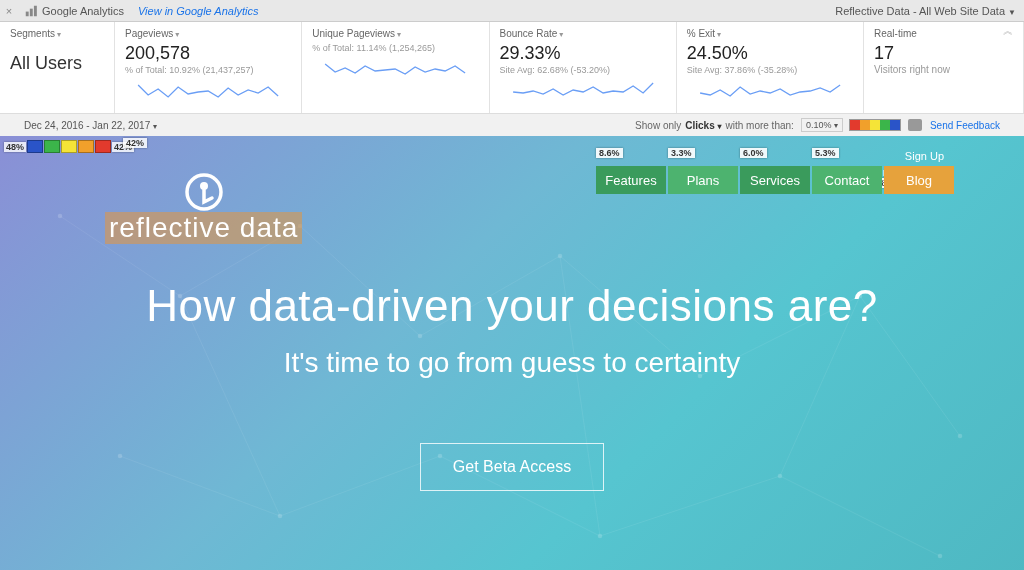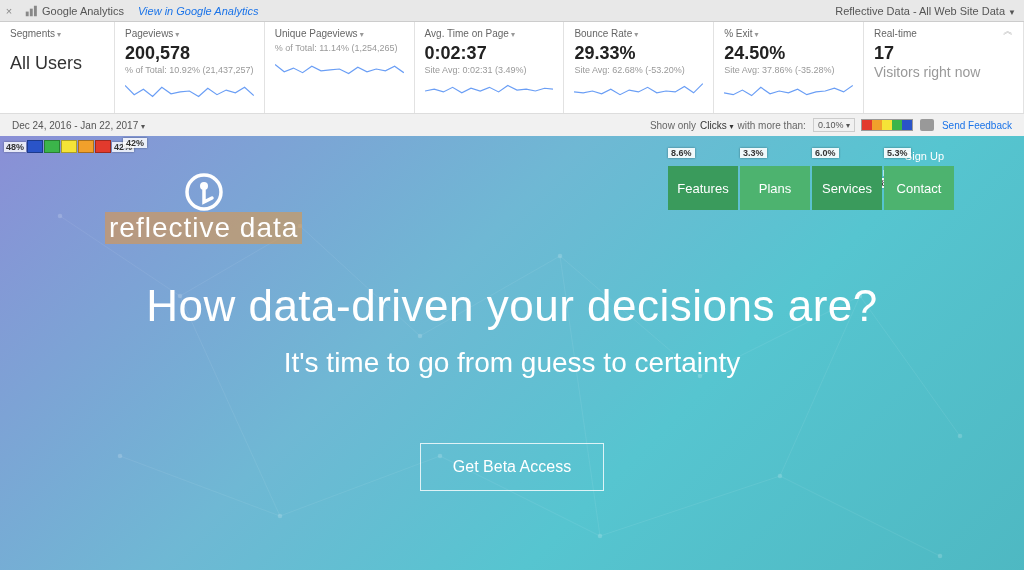--- a/index.html
+++ b/index.html
@@ -13,52 +13,52 @@
 .spacer { flex: 1; }
 .view-select { color: #555; padding: 0 8px; cursor: pointer; }
 
 .metrics { display: flex; background: #fff; border-bottom: 1px solid #ddd; }
 .metric-cell { border-right: 1px solid #e2e2e2; padding: 6px 10px 4px; }
 .metric-cell.segments { width: 115px; }
 .metric-cell.wide { flex: 1; }
 .metric-cell.realtime { width: 160px; position: relative; }
 .metric-label { font-size: 10px; color: #666; margin-bottom: 4px; }
 .metric-label .chev { font-size: 8px; color: #999; margin-left: 2px; }
-.metric-value { font-size: 18px; color: #222; font-weight: 700; }
+.metric-value { font-size: 18px; color: #222; font-weight: 400; }
 .metric-sub { font-size: 9px; color: #999; margin-top: 1px; white-space: nowrap; }
 .allusers { font-size: 18px; color: #333; margin-top: 14px; }
-.realtime-sub { font-size: 14px; color: #999; }
+.realtime-sub { font-size: 10px; color: #999; }
 .collapse-arrows { position: absolute; top: 6px; right: 10px; color: #bbb; font-size: 10px; line-height: 6px; cursor: pointer; }
 .spark { width: 100%; height: 28px; margin-top: 2px; }
 
-.controlbar { display: flex; align-items: center; height: 22px; font-size: 10px; padding: 0 12px; color: #555; }
+.controlbar { display: flex; align-items: center; height: 22px; font-size: 10px; padding: 0 24px; color: #555; }
 .daterange { color: #555; cursor: pointer; }
 .ctrl-spacer { flex: 1; }
 .ctrl-label { margin: 0 4px; color: #666; }
-.ctrl-bold { font-weight: normal; color: #333; }
+.ctrl-bold { font-weight: bold; color: #333; }
 .ctrl-pct { padding: 1px 4px; border: 1px solid #ccc; margin: 0 3px; font-size: 9px; }
 .color-scale { display: flex; border: 1px solid #999; height: 12px; margin: 0 3px; }
 .color-scale span { width: 10px; height: 10px; }
 .comment-icon { width: 14px; height: 12px; background: #999; border-radius: 2px; margin: 0 4px; position: relative; cursor: pointer; }
 .feedback-link { color: #1a73e8; margin-left: 4px; cursor: pointer; }
 
 .page-overlay { position: relative; height: 444px; background: linear-gradient(135deg, #8a8fd6 0%, #6fb8d4 40%, #56c5d0 65%, #4eb8c2 100%); overflow: hidden; }
 .network-svg { position: absolute; inset: 0; width: 100%; height: 100%; opacity: 0.35; }
 
 .heat-strip { position: absolute; top: 4px; left: 4px; display: flex; align-items: center; gap: 1px; }
 .heat-strip .pct-label { font-size: 9px; background: rgba(255,255,255,0.8); padding: 0 2px; color: #333; font-weight: bold; box-shadow: 0 0 2px rgba(0,0,0,0.4); }
 .heat-strip .heat-box { width: 16px; height: 13px; border: 1px solid rgba(0,0,0,0.3); }
 
 .logo-block { position: absolute; top: 36px; left: 105px; display: flex; flex-direction: column; align-items: center; }
 .logo-label-over { position: absolute; top: -34px; left: 18px; font-size: 9px; background: rgba(255,255,255,0.85); padding: 0 3px; color: #333; font-weight: bold; box-shadow: 0 0 2px rgba(0,0,0,0.4); }
 .logo-circle { width: 40px; height: 40px; }
 .logo-text { font-size: 28px; color: #fff; letter-spacing: 1px; font-weight: 300; font-family: 'Segoe UI', sans-serif; background: rgba(230,150,60,0.55); padding: 0 4px; }
 
 .nav { position: absolute; top: 30px; right: 70px; display: flex; gap: 2px; }
-.nav-item { position: relative; width: 70px; height: 44px; display: flex; align-items: center; justify-content: center; color: #fff; font-size: 13px; cursor: pointer; }
+.nav-item { position: relative; width: 70px; height: 28px; display: flex; align-items: center; justify-content: center; color: #fff; font-size: 13px; cursor: pointer; }
 .nav-green-dark { background: #3a9b5c; }
 .nav-green { background: #4db36f; }
 .nav-orange { background: #e6a23c; }
 .nav-pct { position: absolute; top: -18px; left: 0; font-size: 9px; background: rgba(255,255,255,0.9); color: #333; padding: 0 3px; font-weight: bold; box-shadow: 0 0 2px rgba(0,0,0,0.4); }
 
 .auth-links { position: absolute; top: 14px; right: 80px; display: flex; gap: 16px; font-size: 11px; color: #fff; }
 .auth-links .login { position: relative; cursor: pointer; margin-top: 16px; }
 .auth-links .login .nav-pct { top: 12px; left: 6px; }
 .auth-links .signup { cursor: pointer; }
 
@@ -101,28 +101,20 @@
   </div>
 
   <div class="metric-cell wide">
     <div class="metric-label"><span>Unique Pageviews</span><span class="chev">▾</span></div>
     <div class="metric-sub">% of Total: 11.14% (1,254,265)</div>
     <svg class="spark" viewBox="0 0 140 28">
         <polyline fill="none" stroke="#6a9ef5" stroke-width="1.3" points="0,9 10,17 20,13 30,18 40,11 50,16 60,15 70,14 80,19 90,12 100,17 110,14 120,16 130,11 140,18"></polyline>
       </svg>
   </div>
 
-  <div class="metric-cell wide">
-    <div class="metric-label"><span>Avg. Time on Page</span><span class="chev">▾</span></div>
-    <div class="metric-value">0:02:37</div>
-    <div class="metric-sub">Site Avg: 0:02:31 (3.49%)</div>
-    <svg class="spark" viewBox="0 0 140 28">
-        <polyline fill="none" stroke="#6a9ef5" stroke-width="1.3" points="0,14 10,12 20,15 30,10 40,16 50,11 60,14 70,10 80,15 90,8 100,13 110,12 120,14 130,11 140,12"></polyline>
-      </svg>
-  </div>
 
   <div class="metric-cell wide">
     <div class="metric-label"><span>Bounce Rate</span><span class="chev">▾</span></div>
     <div class="metric-value">29.33%</div>
     <div class="metric-sub">Site Avg: 62.68% (-53.20%)</div>
     <svg class="spark" viewBox="0 0 140 28">
         <polyline fill="none" stroke="#6a9ef5" stroke-width="1.3" points="0,15 10,16 20,14 30,17 40,12 50,18 60,13 70,15 80,10 90,16 100,14 110,15 120,9 130,16 140,6"></polyline>
       </svg>
   </div>
 
@@ -234,20 +226,23 @@
       <span>Plans</span>
     </div>
     <div class="nav-item nav-green-dark">
       <span class="nav-pct">6.0%</span>
       <span>Services</span>
     </div>
     <div class="nav-item nav-green">
       <span class="nav-pct">5.3%</span>
       <span>Contact</span>
     </div>
+    <div class="nav-item nav-orange">
+      <span>Blog</span>
+    </div>
   </div>
 
   <div class="hero">
     <h1>How data-driven your decisions are?</h1>
     <div class="sub">It's time to go from guess to certainty</div>
     <div class="cta">Get Beta Access</div>
   </div>
 </div>
 
 </body></html>

